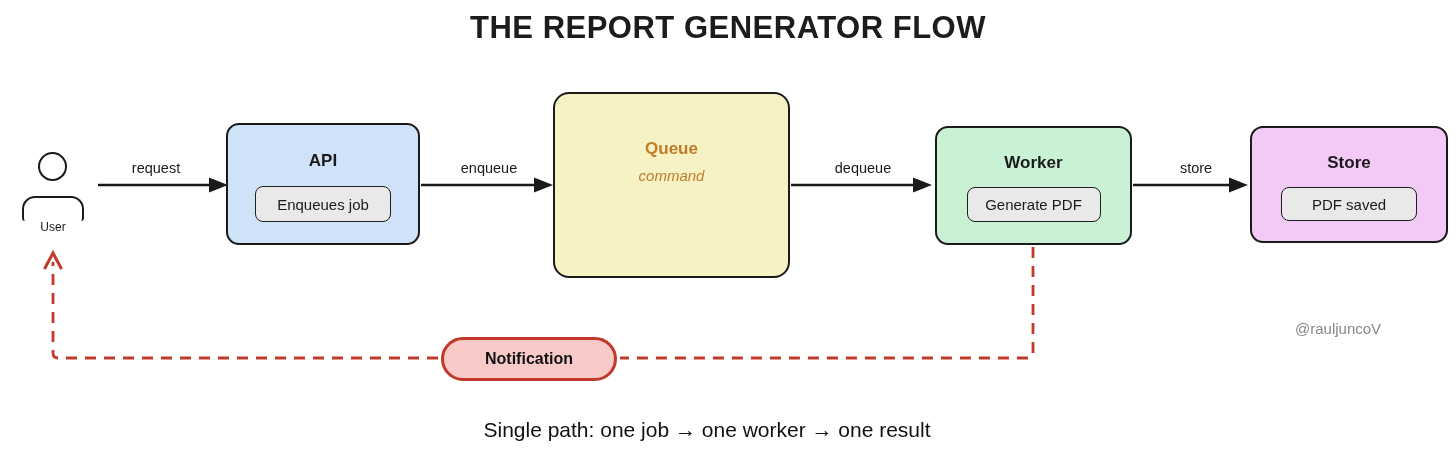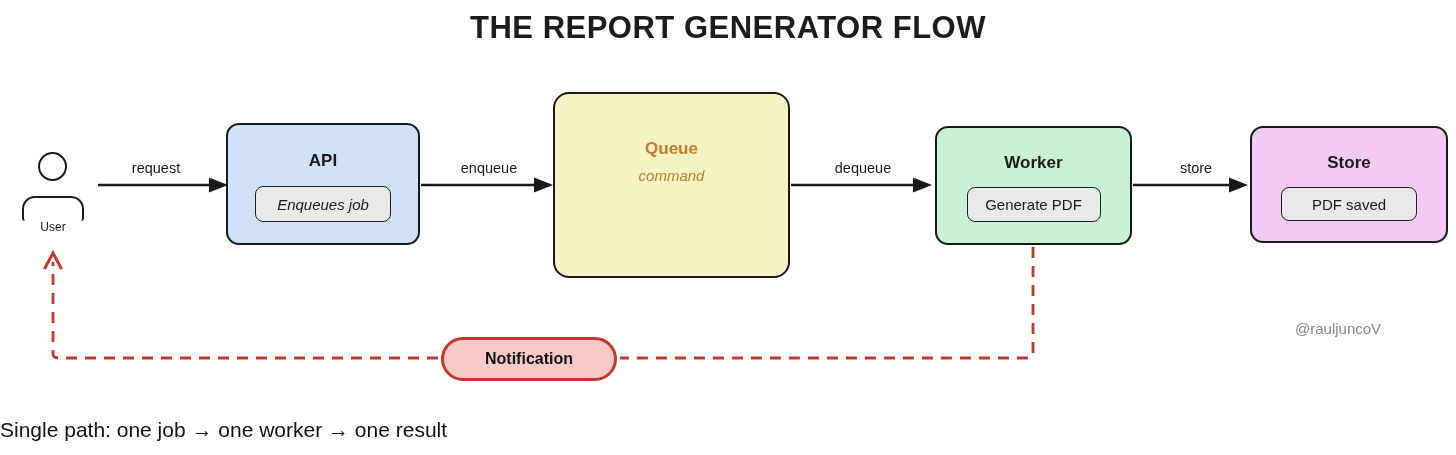--- a/index.html
+++ b/index.html
@@ -77,21 +77,21 @@
     background: #e9e9e9;
     font-size: 15px;
     display: flex;
     align-items: center;
     justify-content: center;
     white-space: nowrap;
   }
 
   .node-api    { left: 226px; top: 123px; width: 194px; height: 122px; }
   .node-api    .node-label { margin-top: 26px; }
-  .node-api    .node-button { margin-top: 15px; width: 136px; height: 36px; font-style: italic; }
+  .node-api    .node-button { margin-top: 15px; width: 136px; height: 36px; }
 
   .node-queue  { left: 553px; top: 92px;  width: 237px; height: 186px; border-radius: 16px; }
   .node-queue  .node-label { margin-top: 45px; }
   .node-queue  .node-button { margin-top: 12px; width: 136px; height: 35px; }
   .node-queue  .node-annotation { margin-top: 8px; font-style: italic; font-size: 15px; }
 
   .node-worker { left: 935px; top: 126px; width: 197px; height: 119px; }
   .node-worker .node-label { margin-top: 25px; }
   .node-worker .node-button { margin-top: 14px; width: 134px; height: 35px; }
 
@@ -131,20 +131,21 @@
     position: absolute;
     left: 1295px; top: 320px;
     font-size: 15px;
     color: #8b8684;
   }
 
   .caption {
     position: absolute;
     left: 0; top: 418px;
     width: 1414px;
+    text-align: center;
     font-size: 21px;
     color: #111;
   }
 </style>
 </head>
 <body>
 
 <div class="canvas">
 
   <div class="title">THE REPORT GENERATOR FLOW</div>

